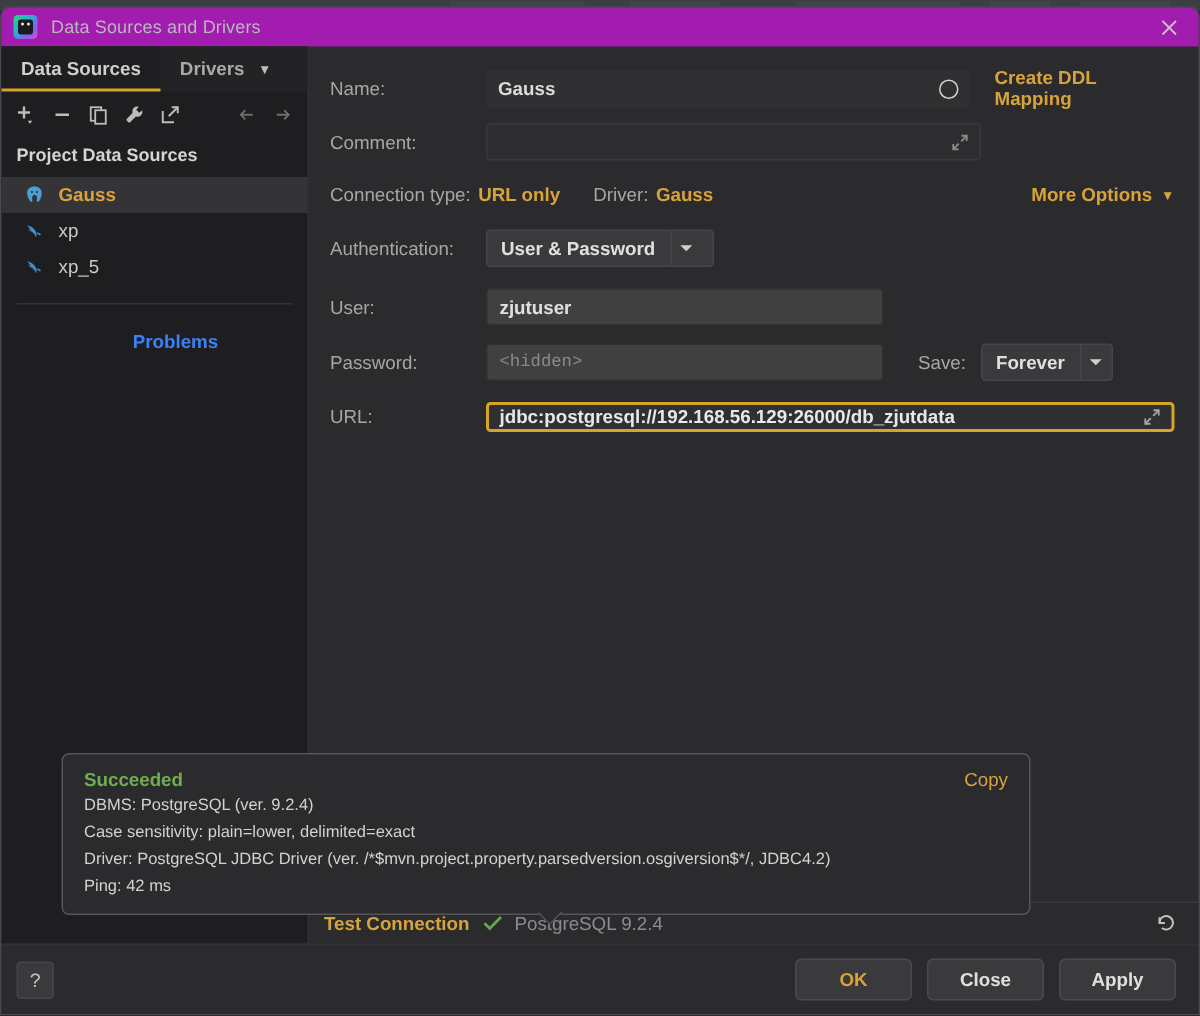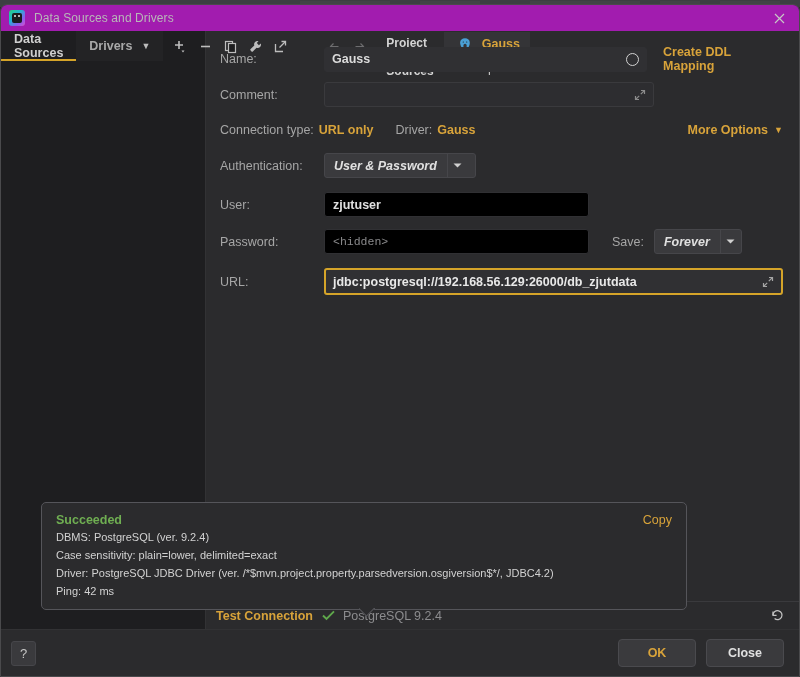--- a/index.html
+++ b/index.html
@@ -62,21 +62,21 @@
   .win-close svg { display: block; }
 
   
   .dlg-body { flex: 1 1 auto; display: flex; min-height: 0; }
 
   
   .sidebar {
     width: 205px; flex: 0 0 205px;
     background: #1e1e20;
     border-right: 1px solid #323234;
-    display: flex; flex-direction: row;
+    display: flex; flex-direction: column;
   }
   .side-tabs {
     height: 30px; flex: 0 0 30px; display: flex; align-items: stretch;
     background: #232325;
   }
   .side-tab {
     display: flex; align-items: center; padding: 0 13px;
     font-size: 12.5px; font-weight: bold; color: #a9a9a9; cursor: pointer;
     position: relative;
   }
@@ -163,47 +163,46 @@
     margin-left: auto; font-size: 12.5px; font-weight: bold; color: #d8a33a;
     cursor: pointer; display: flex; align-items: center; gap: 6px;
   }
   .more-options .chev { font-size: 9px; }
 
   .auth-row { display: flex; align-items: center; margin-top: 16px; }
   .combo {
     height: 25px; background: #3a3a3d; border: 1px solid #46464a; border-radius: 3px;
     display: flex; align-items: center; font-size: 12.5px; font-weight: bold; color: #e0e0e0;
     cursor: pointer;
-    font-style: italic;
   }
   .combo .cval { padding: 0 10px 0 9px; white-space: nowrap; }
   .combo .carrow {
     width: 21px; height: 100%; display: flex; align-items: center; justify-content: center;
     border-left: 1px solid #46464a; color: #d0d0d0;
   }
   .combo.auth { width: 152px; }
   .combo.save { width: 88px; }
   .combo.save .cval { flex: 1 1 auto; }
 
   .row-user { display: flex; align-items: center; margin-top: 14px; }
   .row-pass { display: flex; align-items: center; margin-top: 12px; }
   .input-big {
-    height: 25px; width: 265px; background: #000000; border: 1px solid #303033;
+    height: 25px; width: 265px; background: #404040; border: 1px solid #303033;
     border-radius: 3px; display: flex; align-items: center; padding: 0 8px;
     font-size: 12.5px; color: #e0e0e0; font-weight: bold;
   }
   .input-big.placeholder {
     color: #8a8a8c; font-weight: normal;
     font-family: "Liberation Mono", monospace; font-size: 11.5px;
   }
   .save-label { font-size: 12.5px; color: #a6a6a6; margin-left: 23px; margin-right: 10px; }
 
   .row-url { display: flex; align-items: center; margin-top: 14px; }
   .url-field {
-    height: 27px; width: 465px; background: #303033;
+    height: 20px; width: 465px; background: #303033;
     border: 2px solid #d5a429; border-radius: 3px;
     display: flex; align-items: center; padding: 0 7px;
     font-size: 12.5px; color: #e8e8e8; font-weight: bold;
   }
   .url-field .expand { margin-left: auto; color: #a5a5a5; display: flex; }
 
   
   .result-popup {
     position: absolute; left: 40px; top: 497px; width: 646px;
     background: #2b2b2d; border: 1px solid #55555a; border-radius: 5px;
@@ -480,20 +479,21 @@
         </span>
       </div>
     </div>
   </div>
 
   <div class="footer">
     <div class="help-btn">?</div>
     <div class="btns">
       <div class="btn primary">OK</div>
       <div class="btn">Close</div>
+      <div class="btn">Apply</div>
     </div>
   </div>
 
   <div class="result-popup">
     <div class="result-head">
       <span class="result-title">Succeeded</span>
       <span class="result-copy">Copy</span>
     </div>
     <div class="result-line">DBMS: PostgreSQL (ver. 9.2.4)</div>
     <div class="result-line">Case sensitivity: plain=lower, delimited=exact</div>

